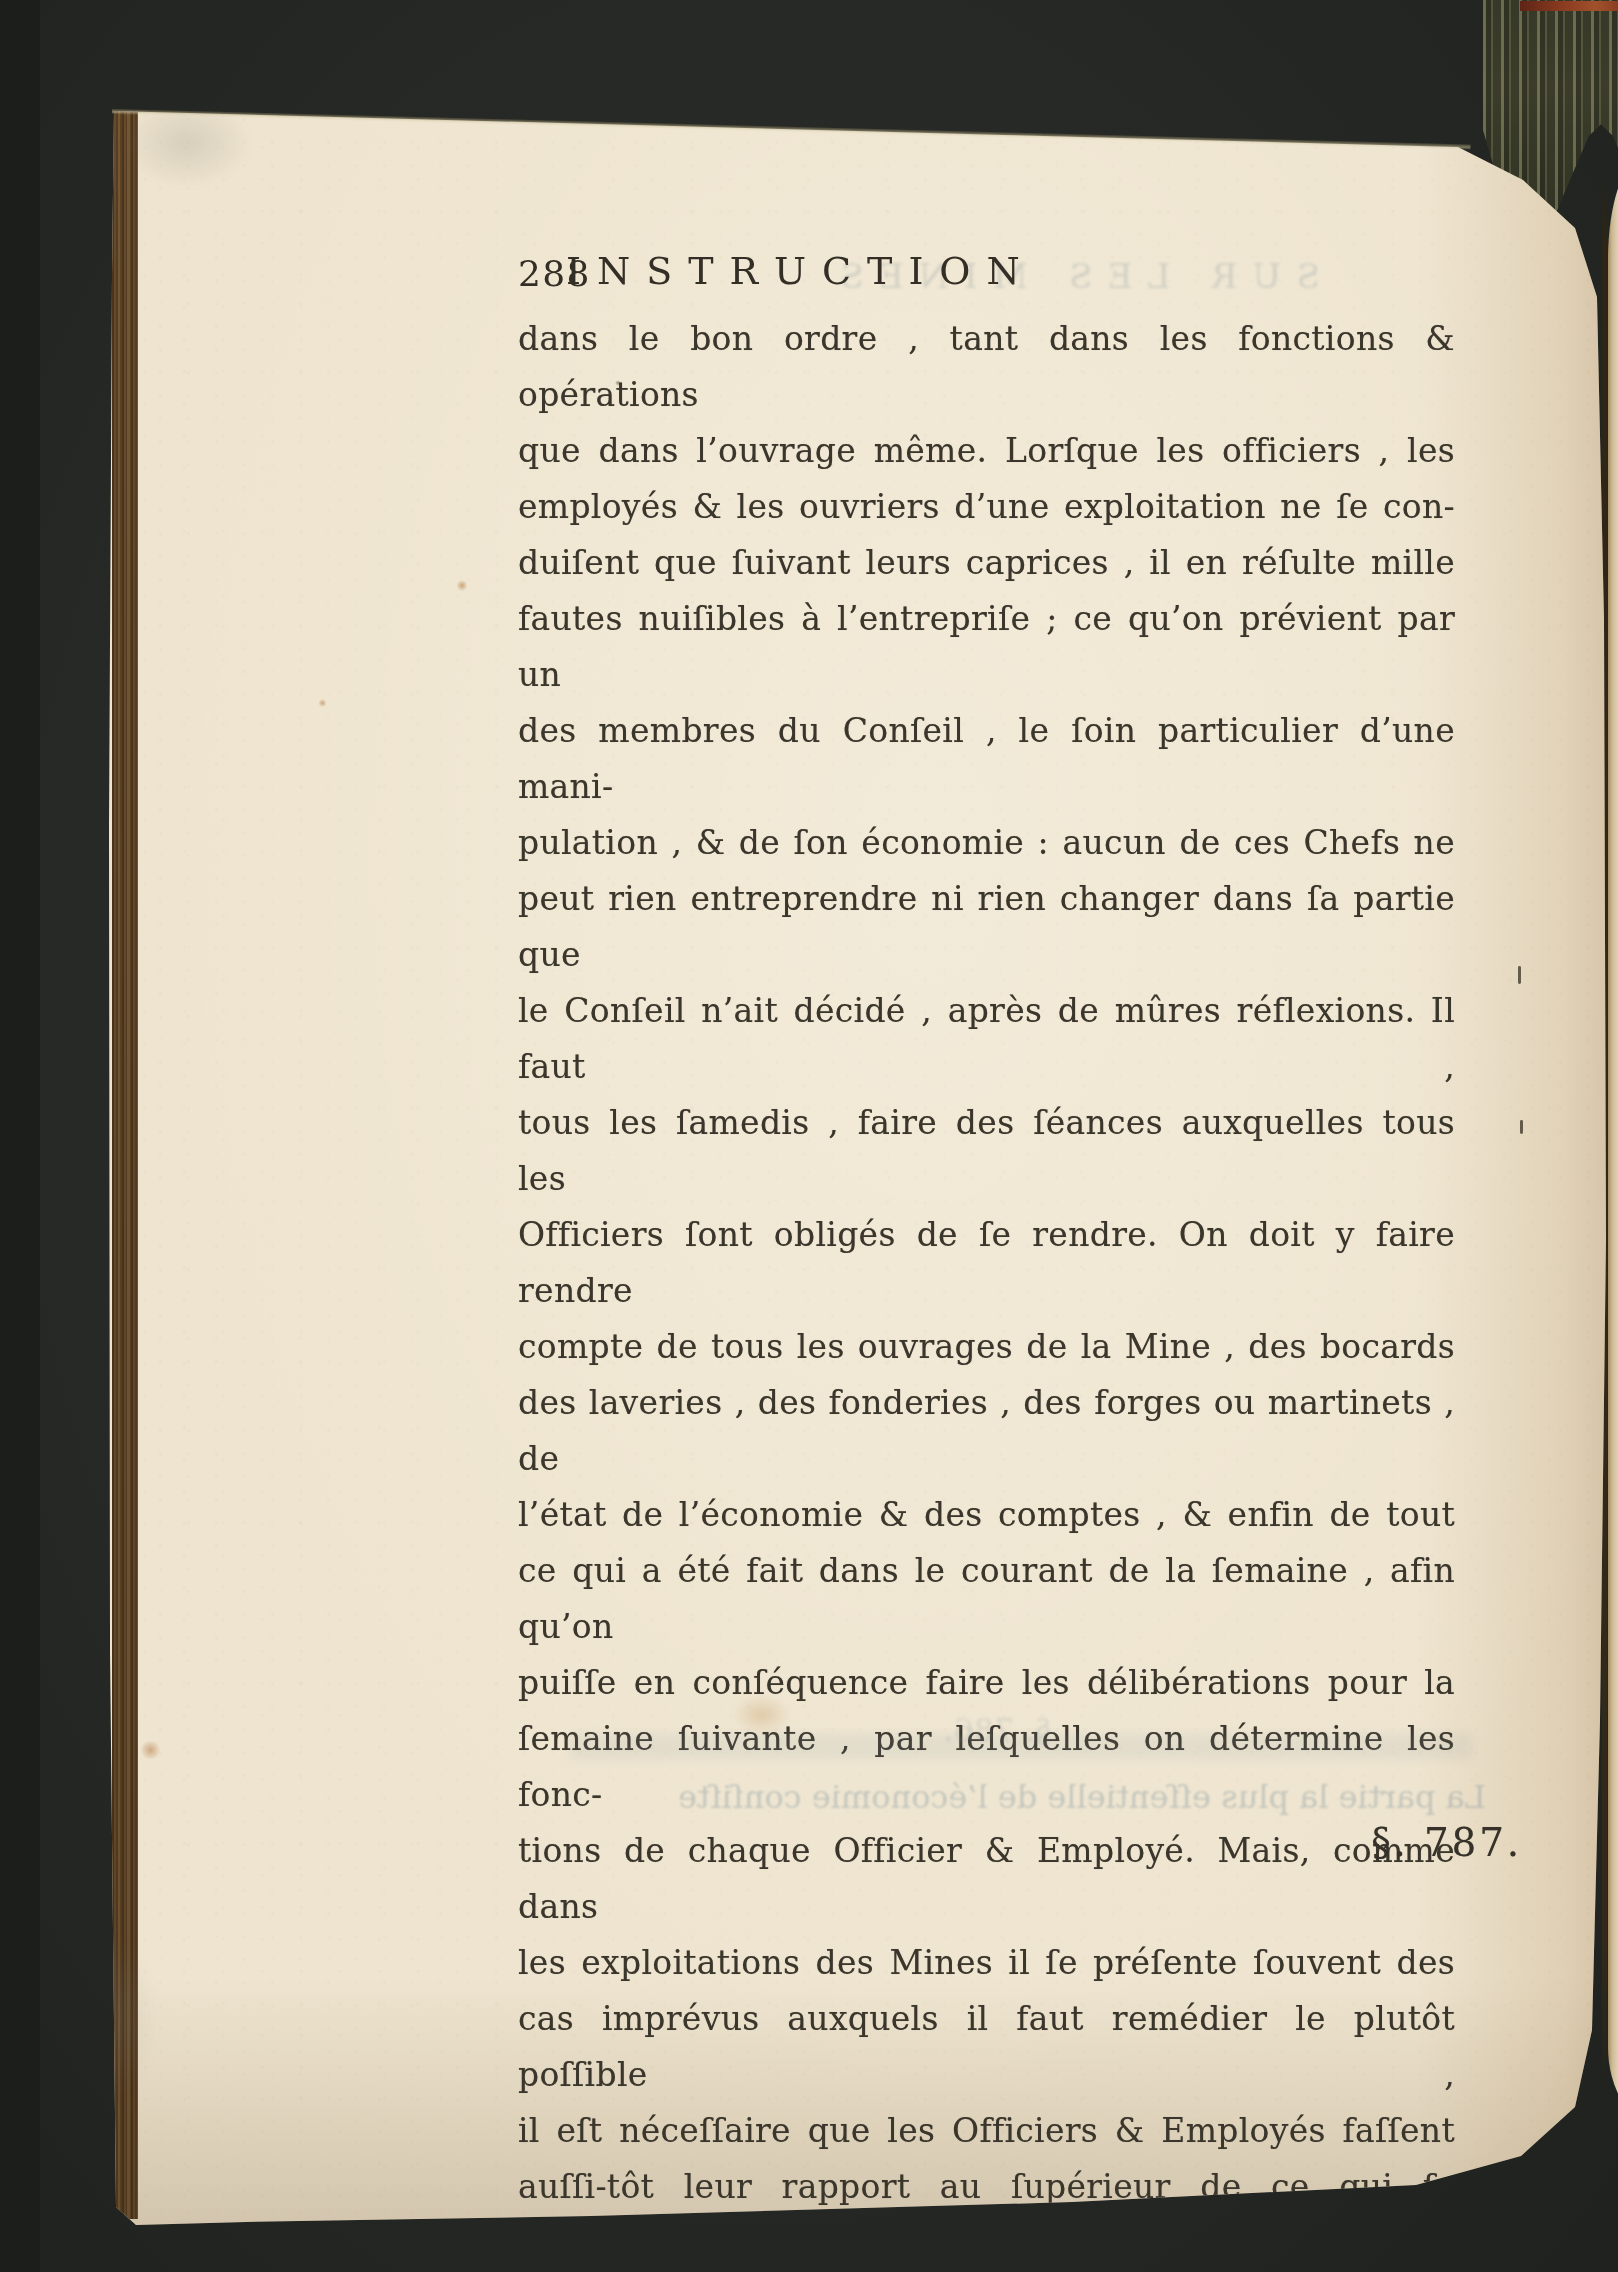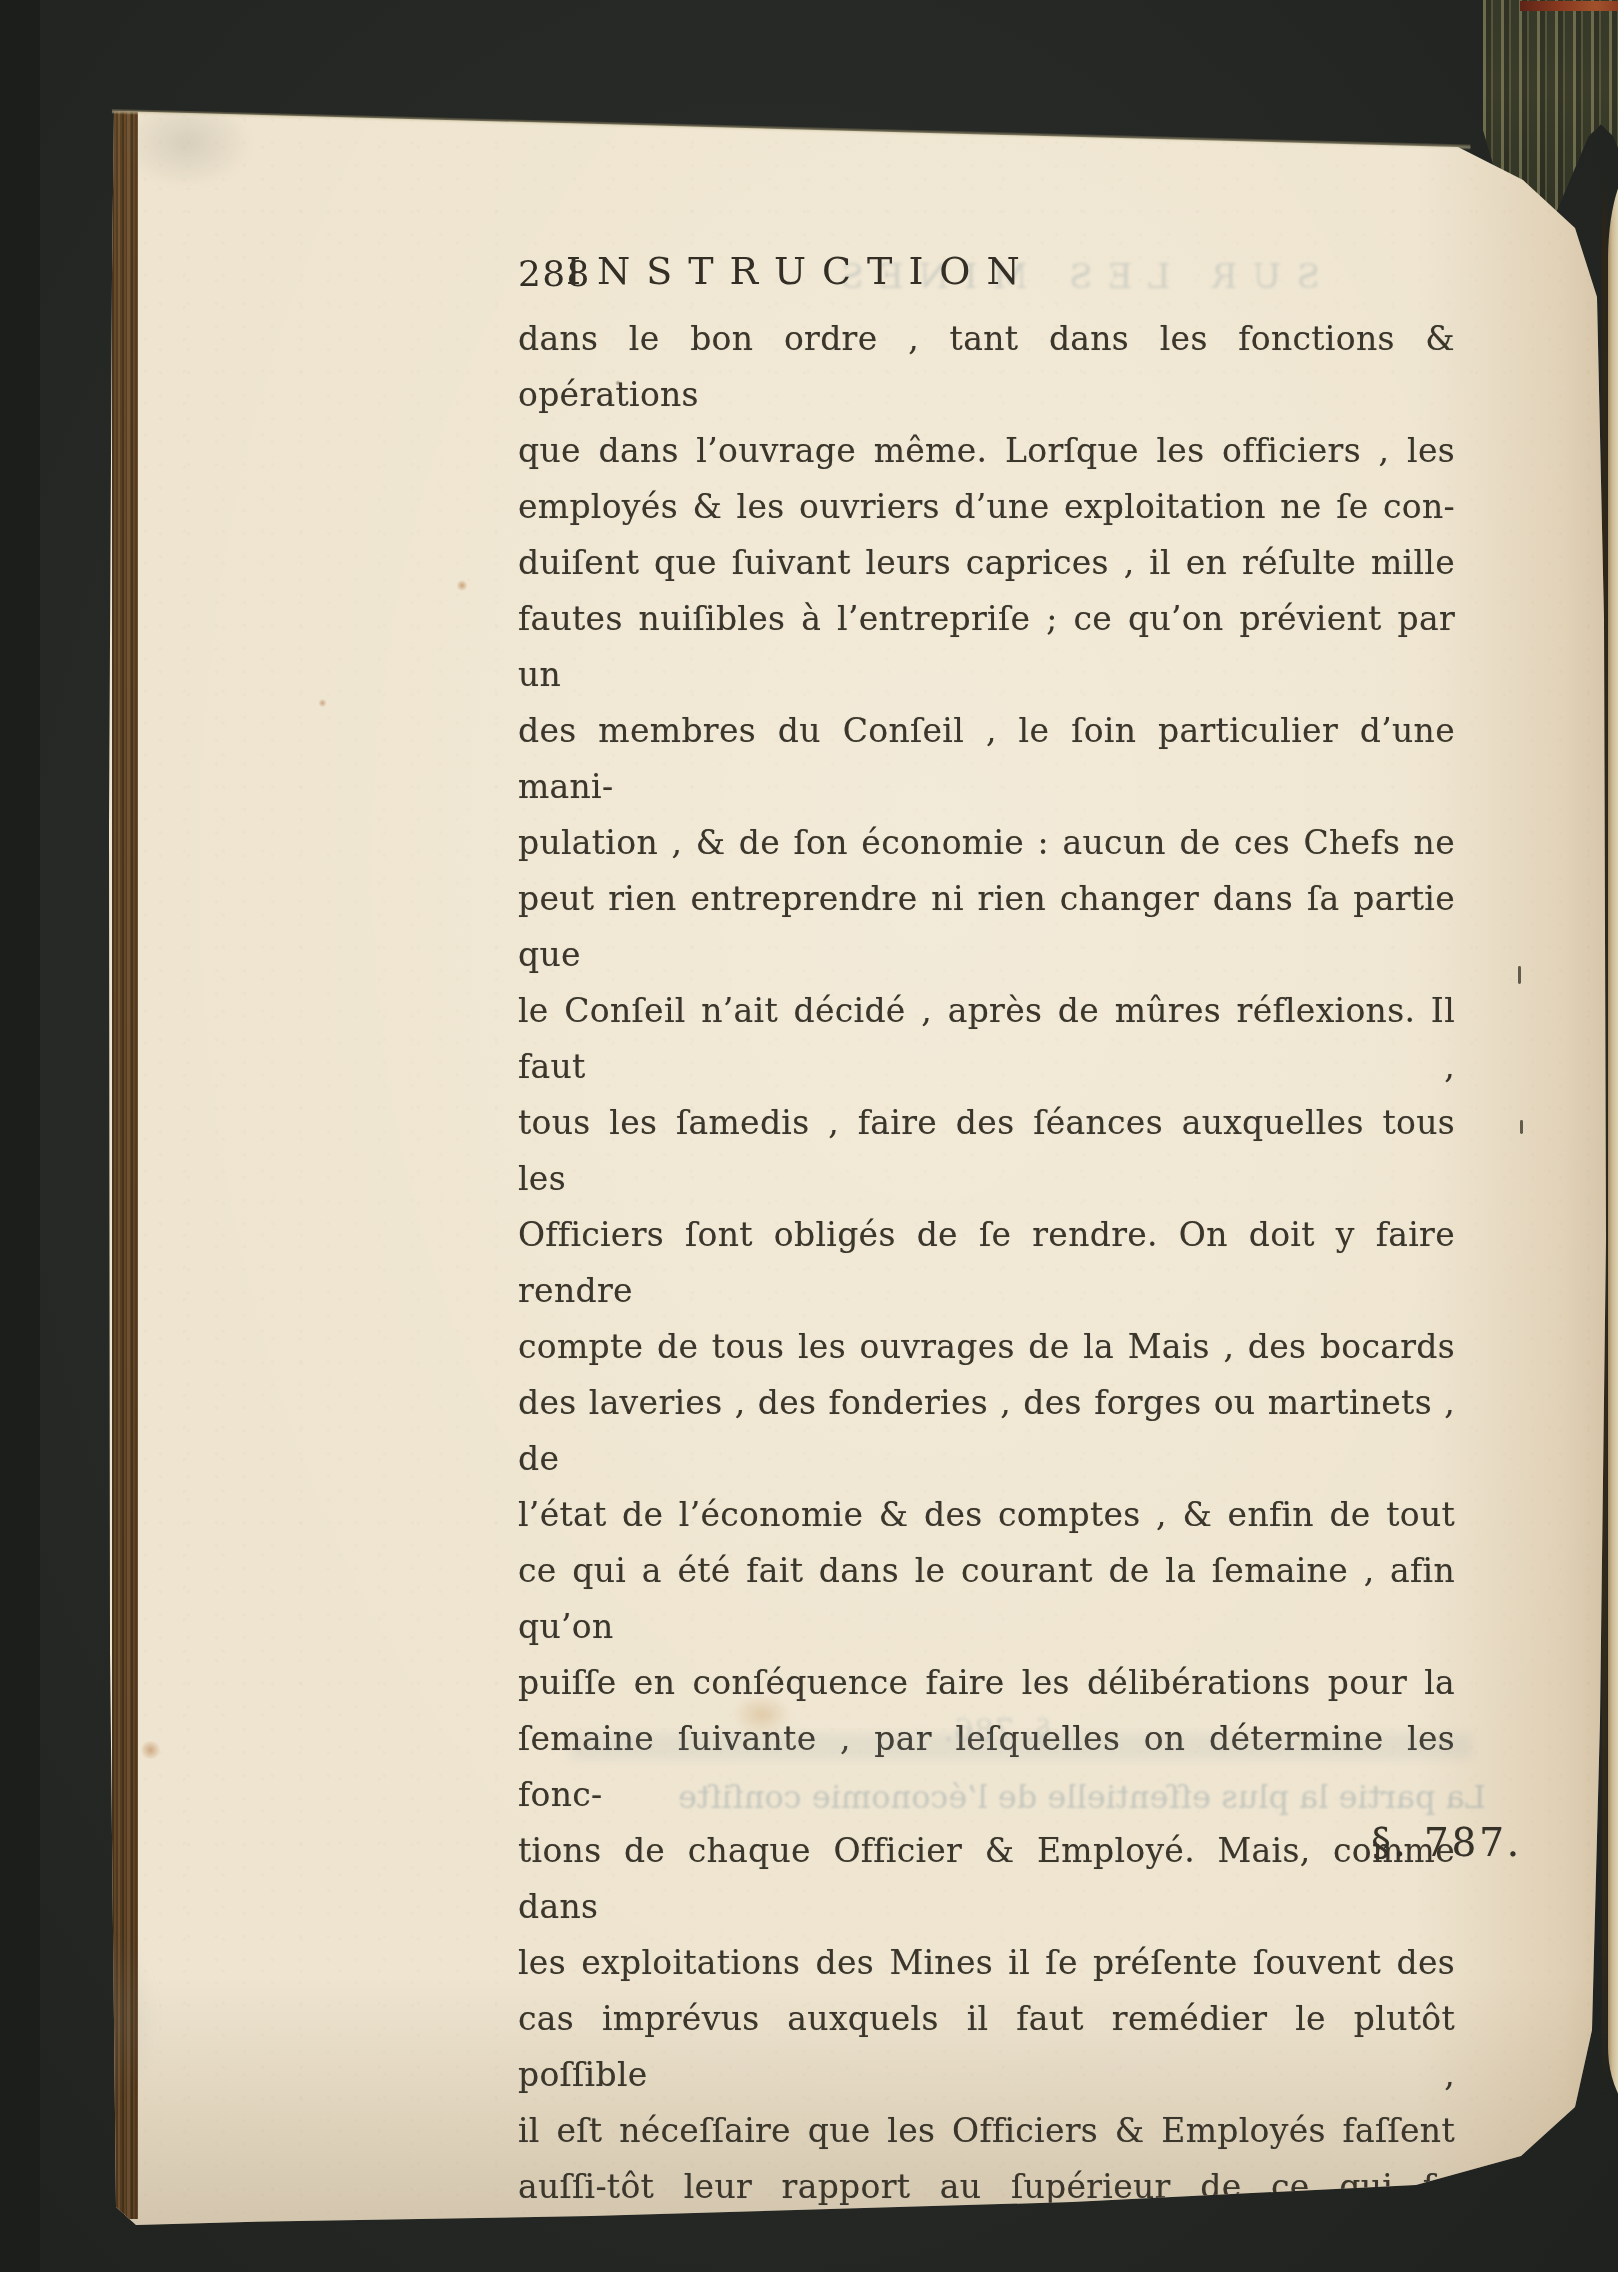--- a/index.html
+++ b/index.html
@@ -128,21 +128,21 @@
         <div class="line">que dans l’ouvrage même. Lorſque les officiers , les</div>
         <div class="line">employés &amp; les ouvriers d’une exploitation ne ſe con-</div>
         <div class="line">duiſent que ſuivant leurs caprices , il en réſulte mille</div>
         <div class="line">fautes nuiſibles à l’entrepriſe ; ce qu’on prévient par un</div>
         <div class="line">des membres du Conſeil , le ſoin particulier d’une mani-</div>
         <div class="line">pulation , &amp; de ſon économie : aucun de ces Chefs ne</div>
         <div class="line">peut rien entreprendre ni rien changer dans ſa partie que</div>
         <div class="line">le Conſeil n’ait décidé , après de mûres réflexions. Il faut ,</div>
         <div class="line">tous les ſamedis , faire des ſéances auxquelles tous les</div>
         <div class="line">Officiers ſont obligés de ſe rendre. On doit y faire rendre</div>
-        <div class="line">compte de tous les ouvrages de la Mais , des bocards</div>
+        <div class="line">compte de tous les ouvrages de la Mine , des bocards</div>
         <div class="line">des laveries , des fonderies , des forges ou martinets , de</div>
         <div class="line">l’état de l’économie &amp; des comptes , &amp; enfin de tout</div>
         <div class="line">ce qui a été fait dans le courant de la ſemaine , afin qu’on</div>
         <div class="line">puiſſe en conſéquence faire les délibérations pour la</div>
         <div class="line">ſemaine ſuivante , par leſquelles on détermine les fonc-</div>
         <div class="line">tions de chaque Officier &amp; Employé. Mais, comme dans</div>
         <div class="line">les exploitations des Mines il ſe préſente ſouvent des</div>
         <div class="line">cas imprévus auxquels il faut remédier le plutôt poſſible ,</div>
         <div class="line">il eſt néceſſaire que les Officiers &amp; Employés faſſent</div>
         <div class="line">auſſi-tôt leur rapport au ſupérieur de ce qui ſe préſente ,</div>

